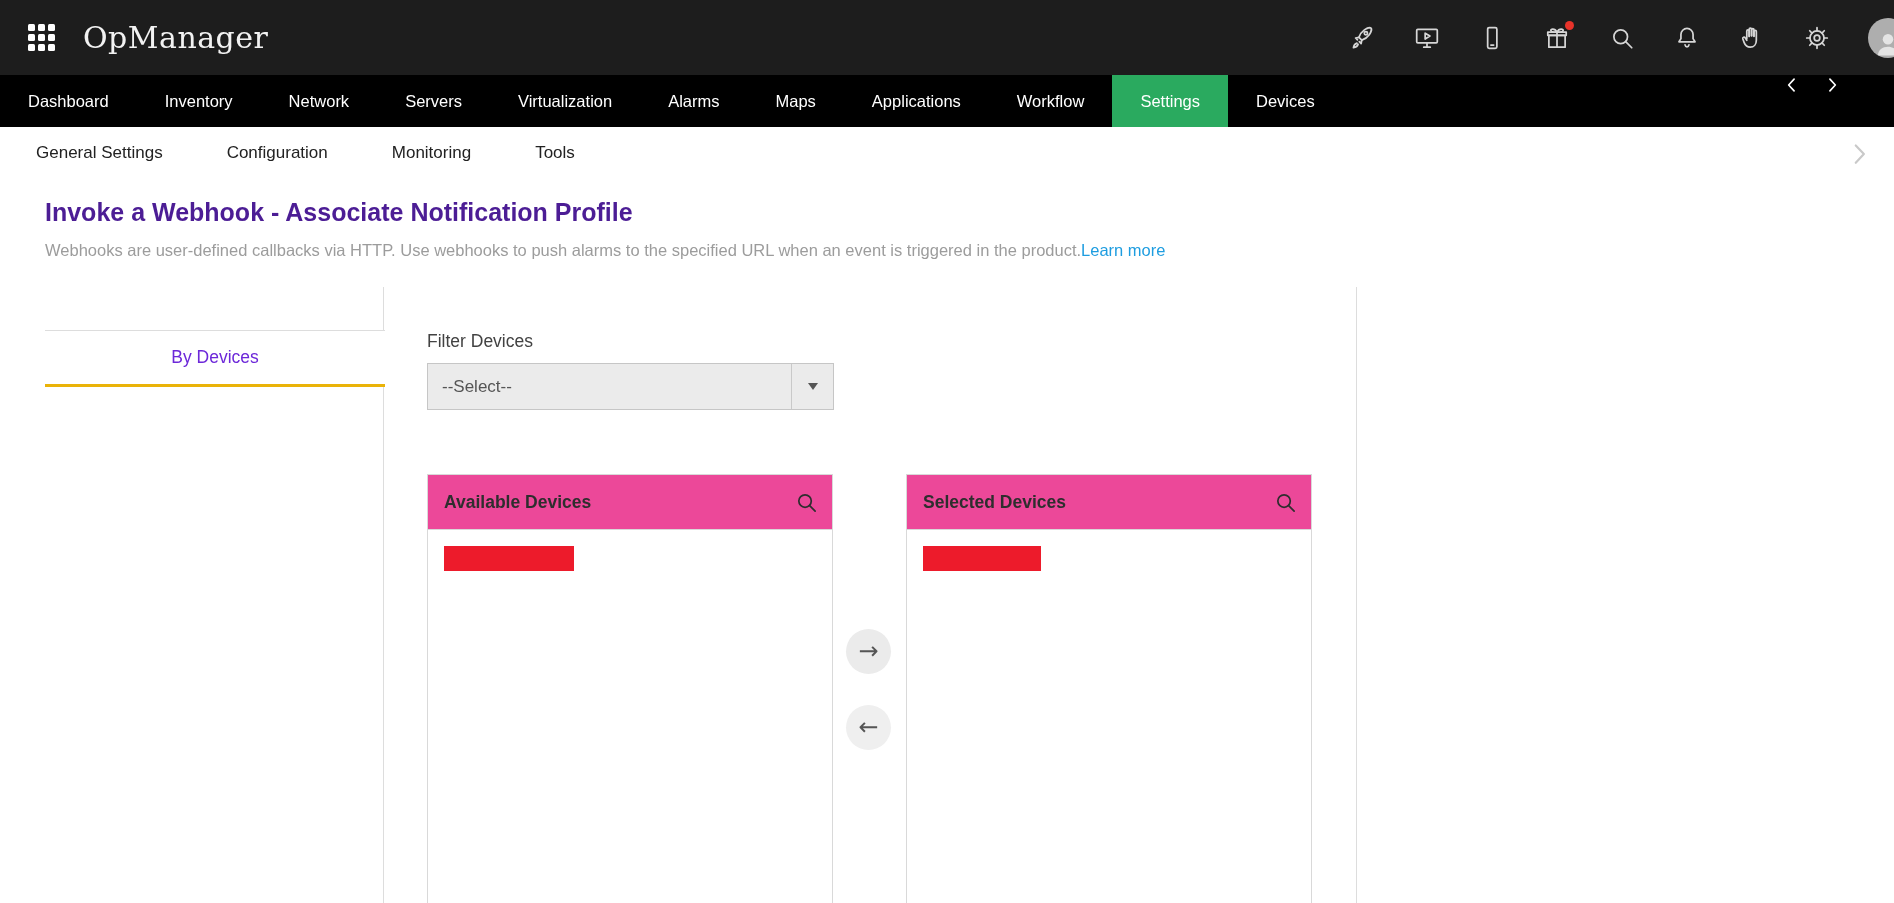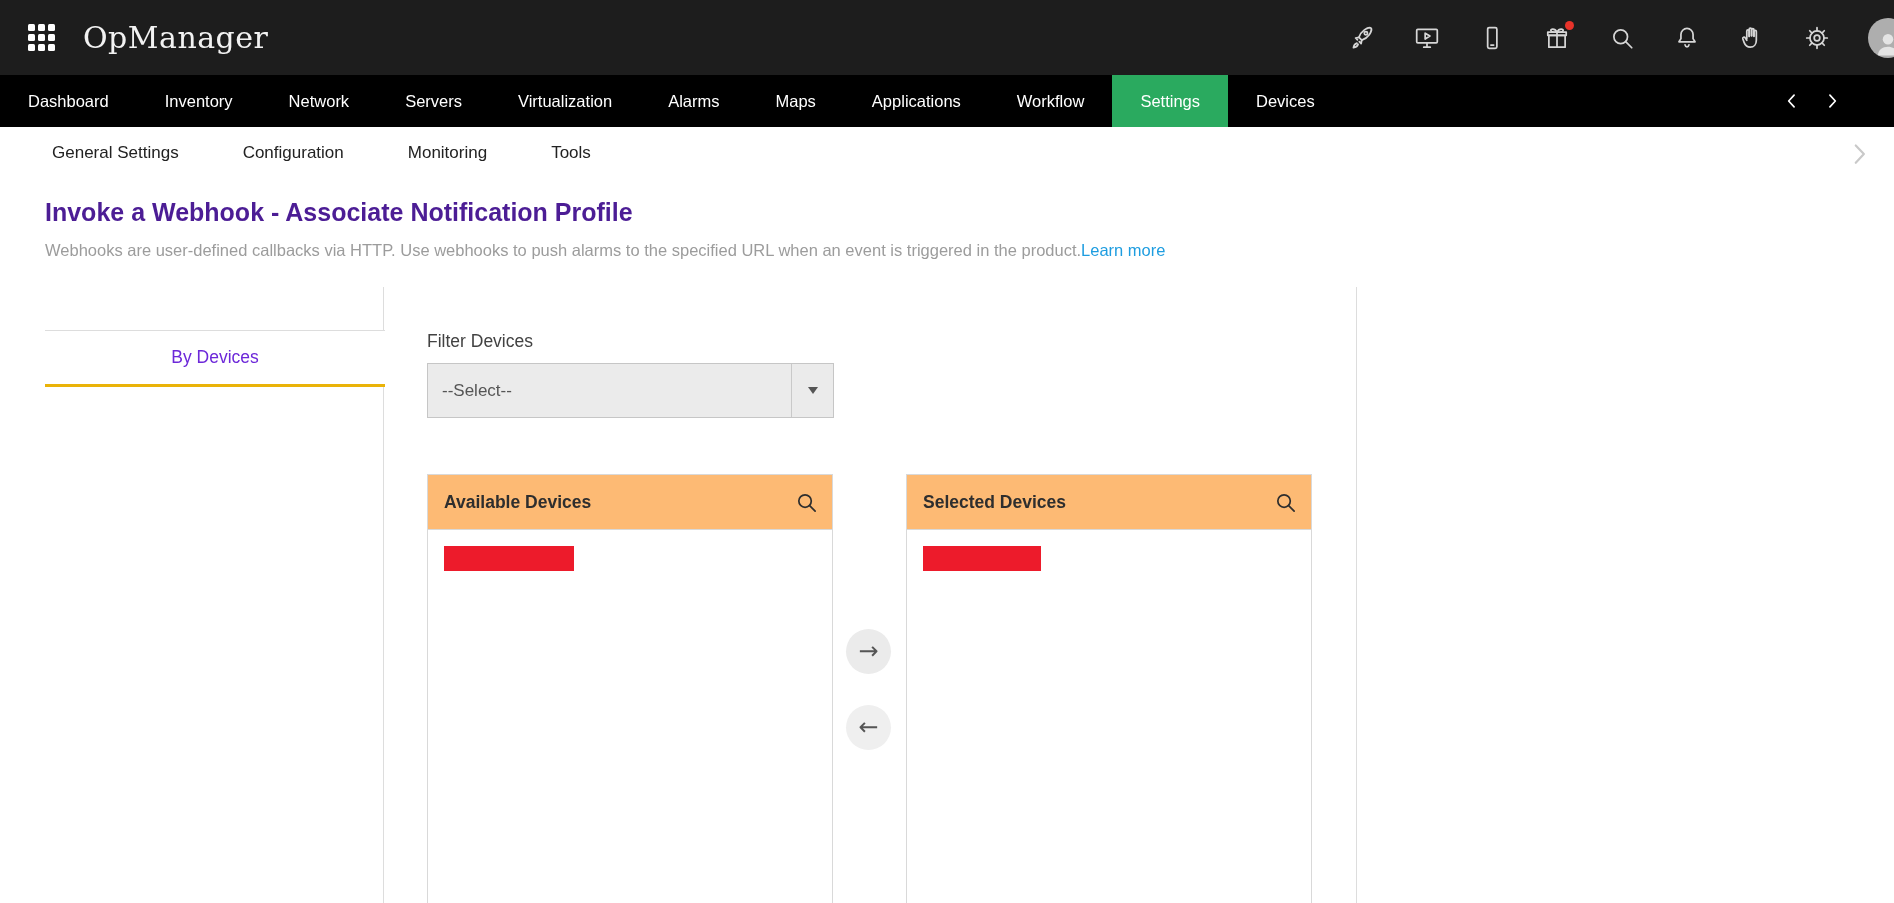--- a/index.html
+++ b/index.html
@@ -15,29 +15,29 @@
   .topbar-right { margin-left:auto; display:flex; align-items:center; gap:38px; }
   .topbar-right .icon { position:relative; width:27px; height:27px; display:flex; align-items:center; justify-content:center; cursor:pointer; }
   .topbar-right svg { width:26px; height:26px; stroke:#d6d6d6; fill:none; stroke-width:1.6; stroke-linecap:round; stroke-linejoin:round; display:block; }
   .badge { position:absolute; top:-3px; right:-4px; width:9px; height:9px; border-radius:50%; background:#e8332a; }
   .avatar { width:40px; height:40px; border-radius:50%; background:#aeaeae; margin-right:-14px; flex:0 0 auto;
             display:flex; align-items:flex-end; justify-content:center; overflow:hidden; cursor:pointer; }
   .avatar svg { width:30px; height:30px; fill:#e4e4e4; stroke:none; }
 
   
   .mainnav { position:absolute; top:75px; left:0; right:0; height:52px; background:#000;
-             display:flex; align-items:center; }
+             display:flex; align-items:flex-start; }
   .nav-item { padding:0 28px; line-height:52px; font-size:16.5px; color:#fff; cursor:pointer; white-space:nowrap; }
   .nav-item.active { background:#2aaa5f; }
   .nav-chevrons { margin-left:auto; display:flex; align-items:center; gap:20px; padding-right:52px; }
   .nav-chevron { width:20px; height:20px; cursor:pointer; }
   .nav-chevron svg { width:20px; height:20px; stroke:#fff; fill:none; stroke-width:2; stroke-linecap:round; stroke-linejoin:round; }
 
   
-  .subnav { position:absolute; top:127px; left:0; right:0; height:52px; background:#fff; display:flex; padding-left:20px; }
+  .subnav { position:absolute; top:127px; left:0; right:0; height:52px; background:#fff; display:flex; padding-left:4px; }
   .subnav-item { position:relative; padding:0 32px; line-height:52px; font-size:17px; color:#222; cursor:pointer; white-space:nowrap; }
   .subnav-item.active::after { content:""; position:absolute; left:0; right:0; bottom:0; height:3px; background:#2aaa5f; }
   .subnav-chevron { position:absolute; right:22px; top:13px; width:26px; height:26px; cursor:pointer; }
   .subnav-chevron svg { width:26px; height:26px; stroke:#c9c9c9; fill:none; stroke-width:2; stroke-linecap:round; stroke-linejoin:round; }
 
   
   .page-title { position:absolute; left:45px; top:198px; font-size:25px; font-weight:700; color:#4c1d95; }
   .page-subtitle { position:absolute; left:45px; top:241px; font-size:16.5px; color:#9c9c9c; }
   .learn-more { color:#1e9de0; text-decoration:none; cursor:pointer; }
 
@@ -45,32 +45,32 @@
   .divider { position:absolute; top:287px; bottom:0; width:1px; background:#ddd; }
   .divider-left { left:383px; }
   .divider-right { left:1356px; }
 
   .side-tab { position:absolute; left:45px; top:330px; width:340px; height:57px; background:#fff;
               border-top:1px solid #ddd; border-bottom:3px solid #eab308; z-index:2;
               display:flex; align-items:center; justify-content:center;
               font-size:17.5px; color:#6d28d9; cursor:pointer; }
 
   .filter-label { position:absolute; left:427px; top:331px; font-size:17.5px; color:#424242; }
-  .select-box { position:absolute; left:427px; top:363px; width:407px; height:55px;
+  .select-box { position:absolute; left:427px; top:363px; width:407px; height:47px;
                 background:#ebebeb; border:1px solid #c6c6c6; display:flex; align-items:center; cursor:pointer; }
   .select-value { padding-left:14px; font-size:17px; color:#555; }
   .select-caret-zone { margin-left:auto; width:42px; height:100%; display:flex; align-items:center; justify-content:center;
                        border-left:1px solid #c9c9c9; }
   .caret { width:0; height:0; border-left:5.5px solid transparent; border-right:5.5px solid transparent; border-top:7px solid #555; }
 
   
   .panel { position:absolute; top:474px; bottom:-1px; width:406px; background:#fff; border:1px solid #d9d9d9; }
   .panel.available { left:427px; }
   .panel.selected  { left:906px; }
-  .panel-header { height:55px; border-bottom:1px solid #d9d9d9; background:#fdba74; display:flex; align-items:center; }
+  .panel-header { height:55px; border-bottom:1px solid #d9d9d9; background:#ec4899; display:flex; align-items:center; }
   .panel-title { padding-left:16px; font-size:17.5px; font-weight:600; color:#2e2e2e; }
   .panel-search { margin-left:auto; margin-right:14px; width:23px; height:23px; cursor:pointer; }
   .panel-search svg { width:23px; height:23px; stroke:#2e2e2e; fill:none; stroke-width:1.8; stroke-linecap:round; }
   .panel-body { position:relative; height:calc(100% - 55px); }
   .redacted { position:absolute; left:16px; top:16px; height:25px; background:#ed1b2b; cursor:pointer; }
   .redacted.w-av { width:130px; }
   .redacted.w-sel { width:118px; }
 
   
   .transfer-btn { position:absolute; width:45px; height:45px; border-radius:50%; border:none;

